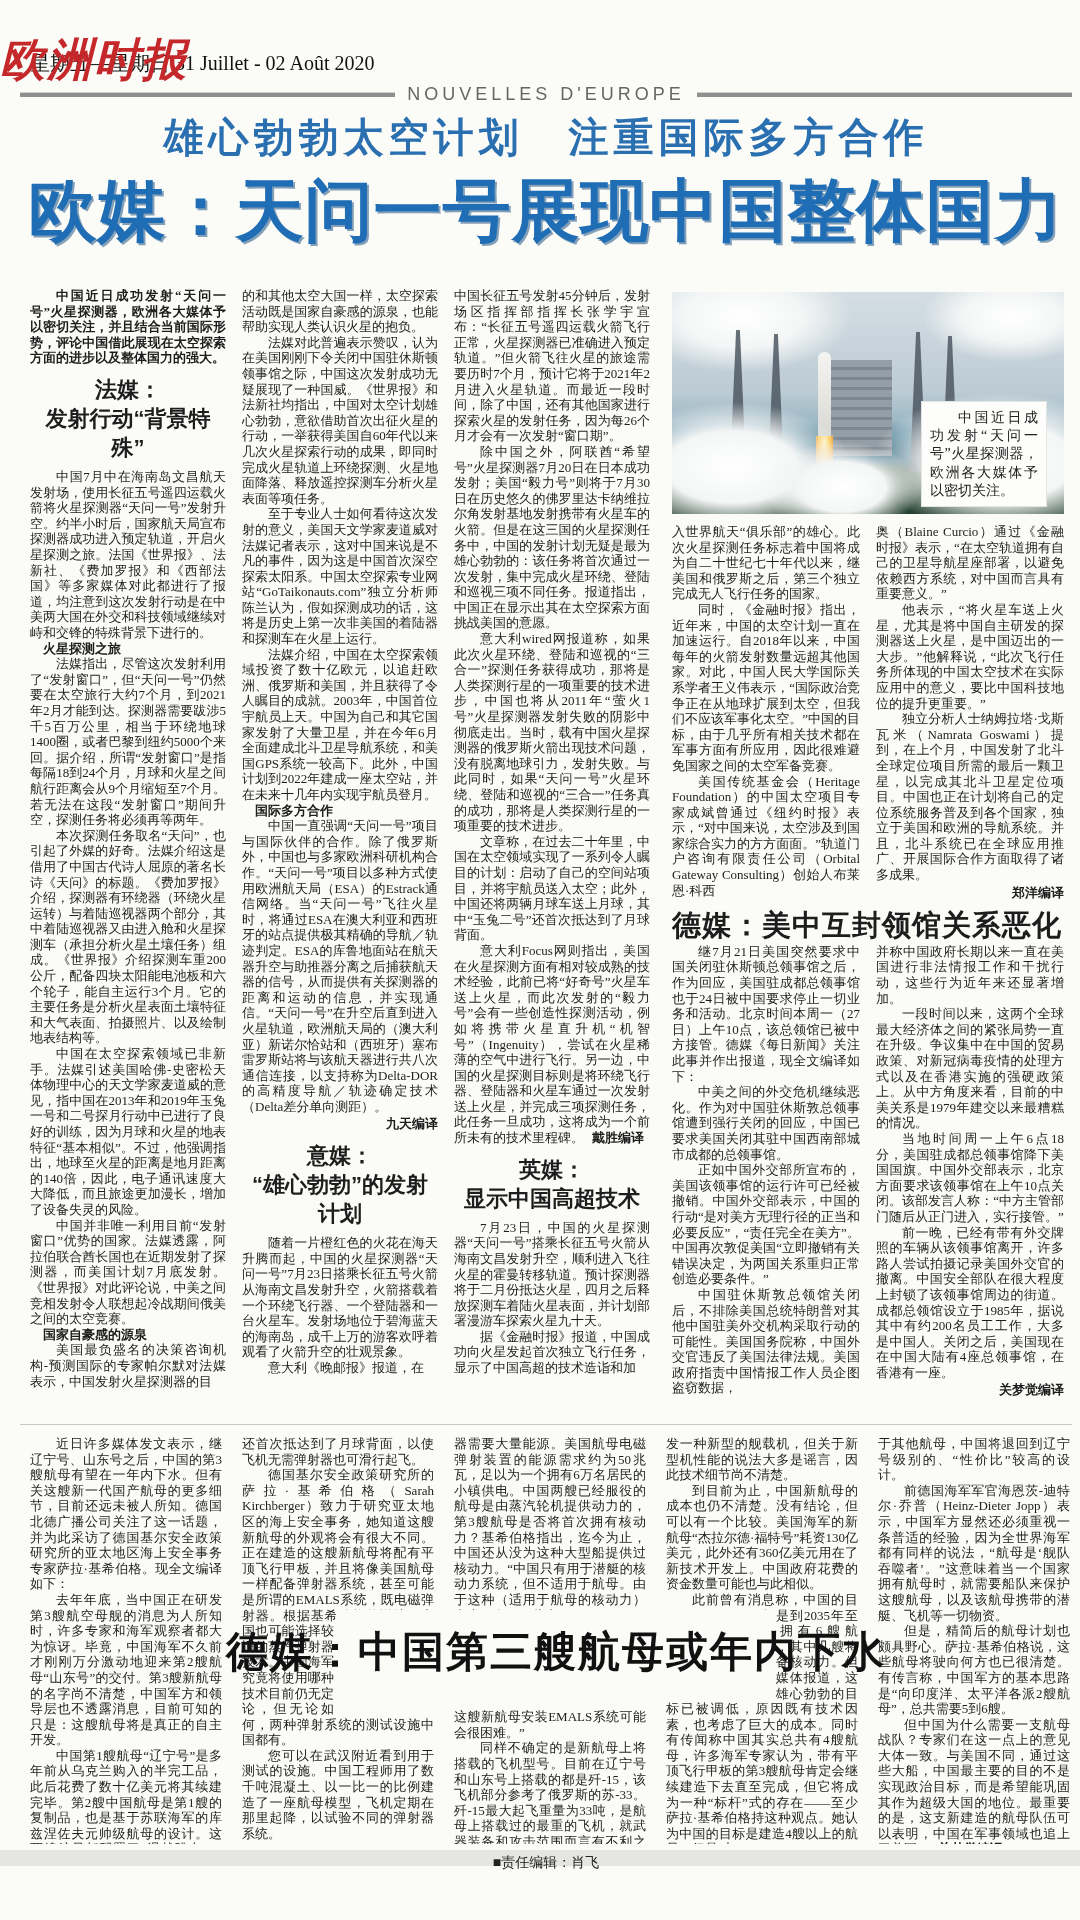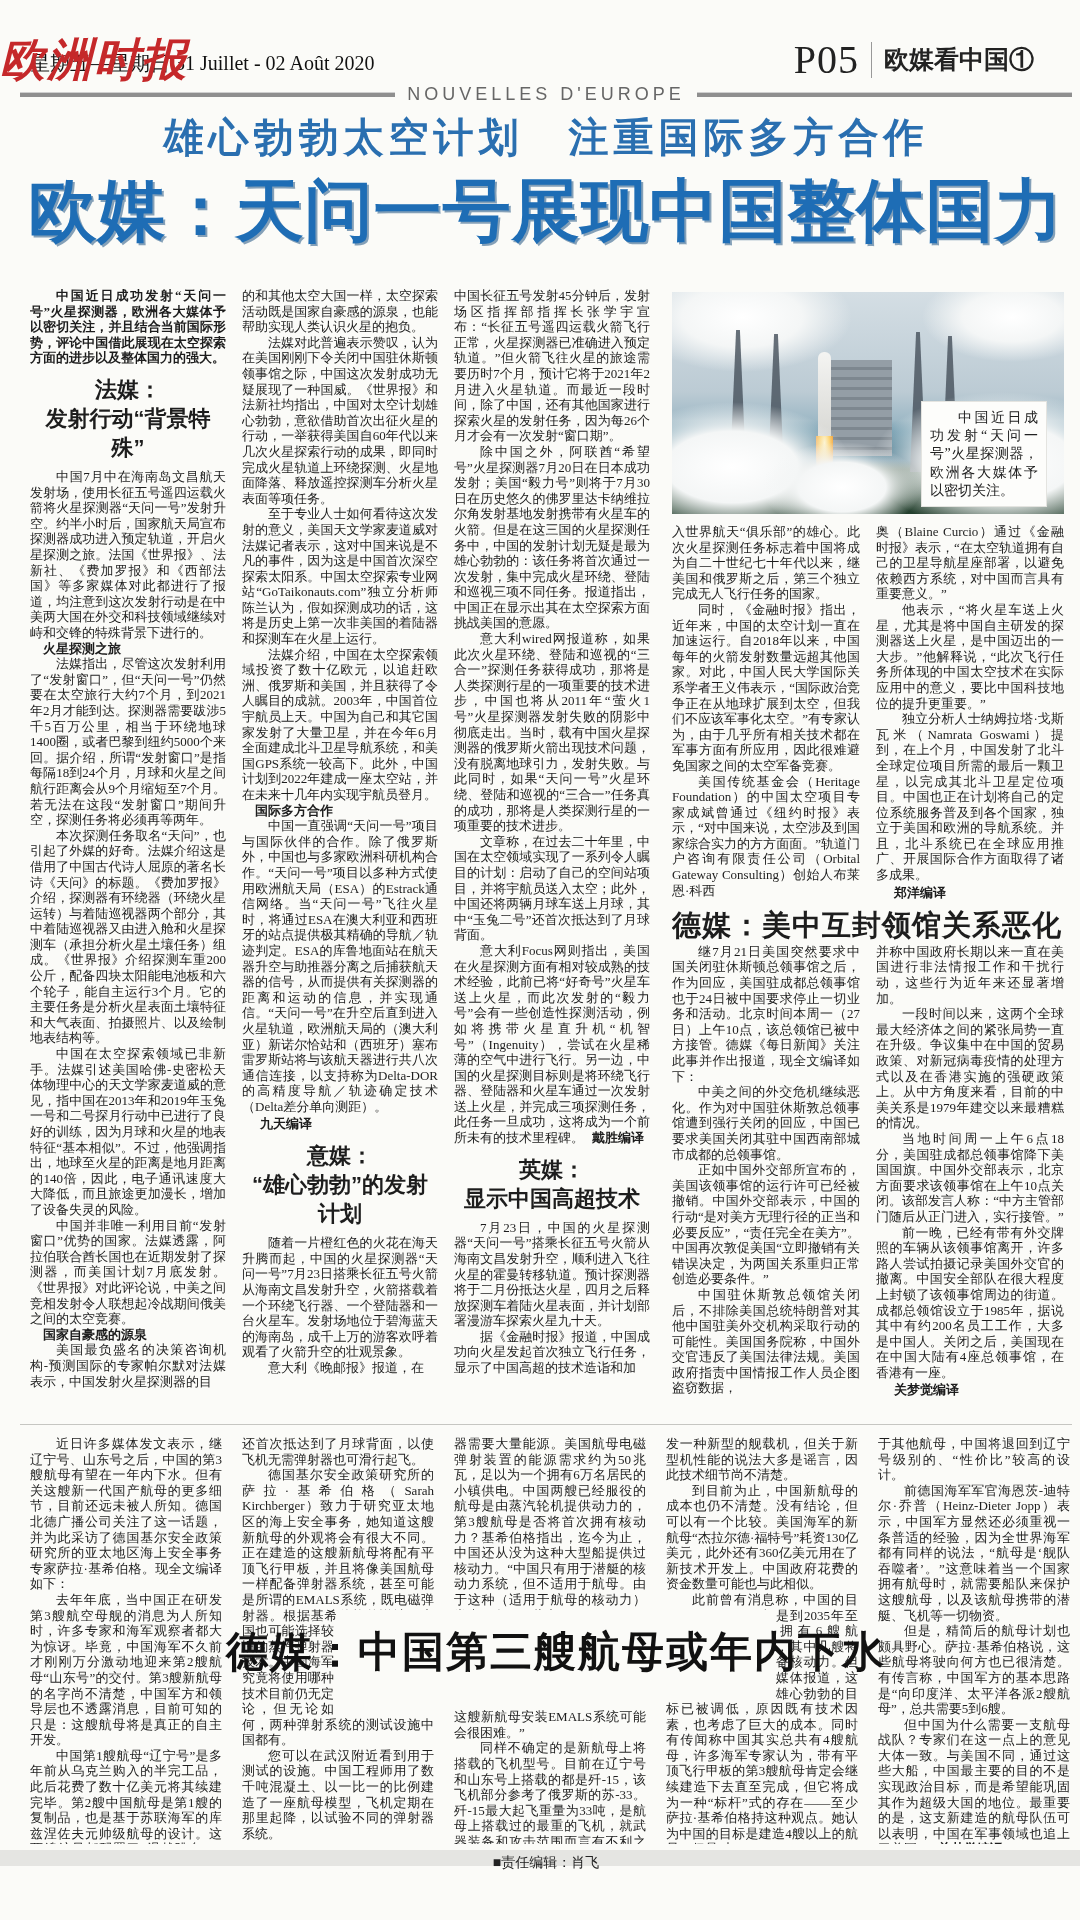--- a/index.html
+++ b/index.html
@@ -27,21 +27,21 @@
         font-size:13px;line-height:15.6px;}
   #tcol1{left:30px;} #tcol2{left:242px;} #tcol3{left:454px;}
   #tright{position:absolute;top:288px;left:672px;width:392px;height:1122px;overflow:hidden;
         font-size:13px;line-height:15.6px;}
   .p{margin:0;text-align:justify;text-indent:2em;}
   .cont{text-indent:0;}
   .lead{font-weight:bold;}
   .sec{font-size:22px;font-weight:900;text-align:center;white-space:pre-line;line-height:1.32;
         margin:9px 0 7px;font-family:"Liberation Sans","DejaVu Sans",sans-serif;}
   .sub{font-weight:bold;text-indent:1em;font-family:"Liberation Sans","DejaVu Sans",sans-serif;margin:0;}
-  .byline{font-weight:bold;font-family:"Liberation Sans","DejaVu Sans",sans-serif;margin:2px 18px;}
+  .byline{text-align:right;font-weight:bold;font-family:"Liberation Sans","DejaVu Sans",sans-serif;margin:2px 0;}
   .byline-inline{font-weight:bold;font-family:"Liberation Sans","DejaVu Sans",sans-serif;margin-left:8px;}
   
   .photo{position:relative;width:392px;height:222px;overflow:hidden;margin:4px 0 10px;
         background:linear-gradient(#d4dee4 0%,#bccbd4 45%,#9db8c5 58%,#6f9aad 63%,#45788e 70%,#3c6d84 76%,#2c4a36 80%,#24402e 100%);}
   .cloud{position:absolute;background:radial-gradient(closest-side,#ffffff 0%,#f4f6f6 55%,rgba(244,246,246,0) 100%);border-radius:50%;}
   .tower{position:absolute;width:16px;height:140px;background:#4c5761;clip-path:polygon(38% 0,62% 0,100% 100%,0 100%);opacity:.85;}
   .gantry{position:absolute;left:158px;top:68px;width:62px;height:96px;background:repeating-linear-gradient(#949ea6 0 7px,#7d878f 7px 10px);}
   .rocket{position:absolute;left:146px;top:60px;width:13px;height:86px;background:linear-gradient(#f4f4f2,#d8d8d4);border-radius:6px 6px 0 0;}
   .flame{position:absolute;left:144px;top:144px;width:17px;height:34px;background:radial-gradient(ellipse at 50% 20%,#fff3c4 0%,#ffcf5e 40%,#f29b2d 75%,rgba(242,155,45,0) 100%);}
   .caption-box{position:absolute;right:18px;bottom:8px;width:108px;background:#fdfdfb;padding:7px 8px 6px;
@@ -65,25 +65,20 @@
   .footer-bar{position:absolute;left:0;right:0;top:1850px;height:16px;background:#e5e5e2;
         text-align:center;font-size:14px;line-height:26px;color:#222;}
 </style>
 </head>
 <body>
 
 <div class="page">
 
   <div class="hdr-date">星期五—星期日 31 Juillet - 02 Août 2020</div>
   <div class="masthead-cn">欧洲时报</div>
-  <div class="hdr-right">
-    <span class="pno">P05</span>
-    <span class="vline"></span>
-    <span class="sect-label">欧媒看中国①</span>
-  </div>
   <div class="mh-band">
     <div class="bar"></div>
     <div class="mh-sub">NOUVELLES D'EUROPE</div>
     <div class="bar"></div>
   </div>
 
   <div class="kicker">雄心勃勃太空计划　注重国际多方合作</div>
   <div class="headline">欧媒：天问一号展现中国整体国力</div>
 
   <div class="col" id="tcol1">
@@ -138,21 +133,21 @@
       <div class="rocket"></div>
       <div class="flame"></div>
       <div class="cloud" style="left:-60px;top:110px;width:240px;height:130px;"></div>
       <div class="cloud" style="left:200px;top:100px;width:260px;height:140px;"></div>
       <div class="cloud" style="left:90px;top:150px;width:160px;height:90px;"></div>
       <div class="caption-box">中国近日成功发射“天问一号”火星探测器，欧洲各大媒体予以密切关注。</div>
     </div>
     <div class="twocol">
       <div class="subcol">
         <p class="p cont">入世界航天“俱乐部”的雄心。此次火星探测任务标志着中国将成为自二十世纪七十年代以来，继美国和俄罗斯之后，第三个独立完成无人飞行任务的国家。</p>
-        <p class="p">同时，《金融时报》指出，近年来，中国的太空计划一直在加速运行。自2018年以来，中国每年的火箭发射数量远超其他国家。对此，中国人民大学国际关系学者王义伟表示，“国际政治竞争正在从地球扩展到太空，但我们不应该军事化太空。”有专家认为，由于几乎所有相关技术都在军事方面有所应用，因此很难避免国家之间的太空军备竞赛。</p>
+        <p class="p">同时，《金融时报》指出，近年来，中国的太空计划一直在加速运行。自2018年以来，中国每年的火箭发射数量远超其他国家。对此，中国人民大学国际关系学者王义伟表示，“国际政治竞争正在从地球扩展到太空，但我们不应该军事化太空。”中国的目标，由于几乎所有相关技术都在军事方面有所应用，因此很难避免国家之间的太空军备竞赛。</p>
         <p class="p">美国传统基金会（Heritage Foundation）的中国太空项目专家成斌曾通过《纽约时报》表示，“对中国来说，太空涉及到国家综合实力的方方面面。”轨道门户咨询有限责任公司（Orbital Gateway Consulting）创始人布莱恩·科西</p>
       </div>
       <div class="subcol">
         <p class="p cont">奥（Blaine Curcio）通过《金融时报》表示，“在太空轨道拥有自己的卫星导航星座部署，以避免依赖西方系统，对中国而言具有重要意义。”</p>
         <p class="p">他表示，“将火星车送上火星，尤其是将中国自主研发的探测器送上火星，是中国迈出的一大步。”他解释说，“此次飞行任务所体现的中国太空技术在实际应用中的意义，要比中国科技地位的提升更重要。”</p>
         <p class="p">独立分析人士纳姆拉塔·戈斯瓦米（Namrata Goswami）提到，在上个月，中国发射了北斗全球定位项目所需的最后一颗卫星，以完成其北斗卫星定位项目。中国也正在计划将自己的定位系统服务普及到各个国家，独立于美国和欧洲的导航系统。并且，北斗系统已在全球应用推广、开展国际合作方面取得了诸多成果。</p>
         <div class="byline">郑洋编译</div>
       </div>
     </div>
     <div class="dm-head">德媒：美中互封领馆关系恶化</div>

